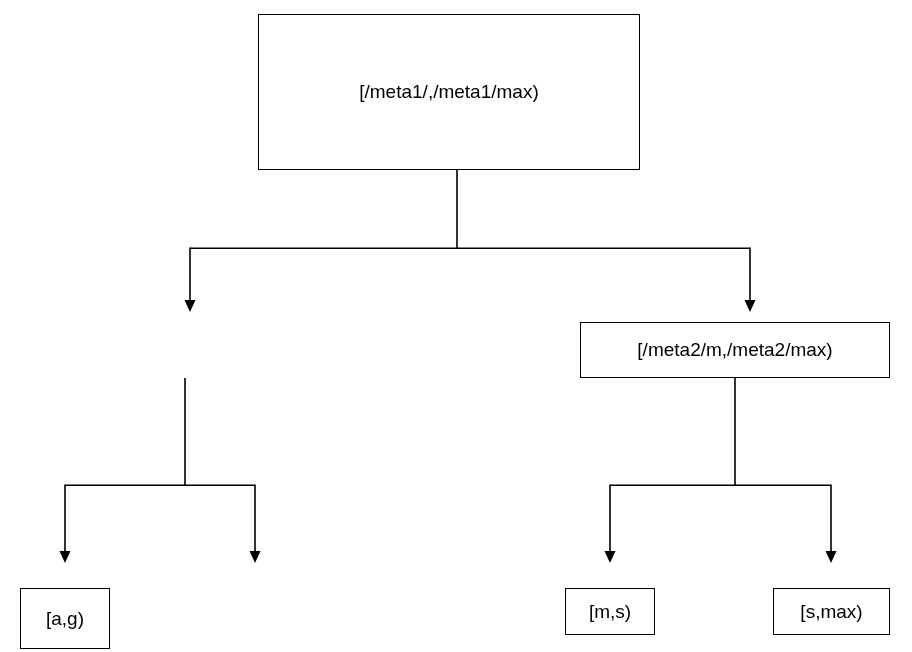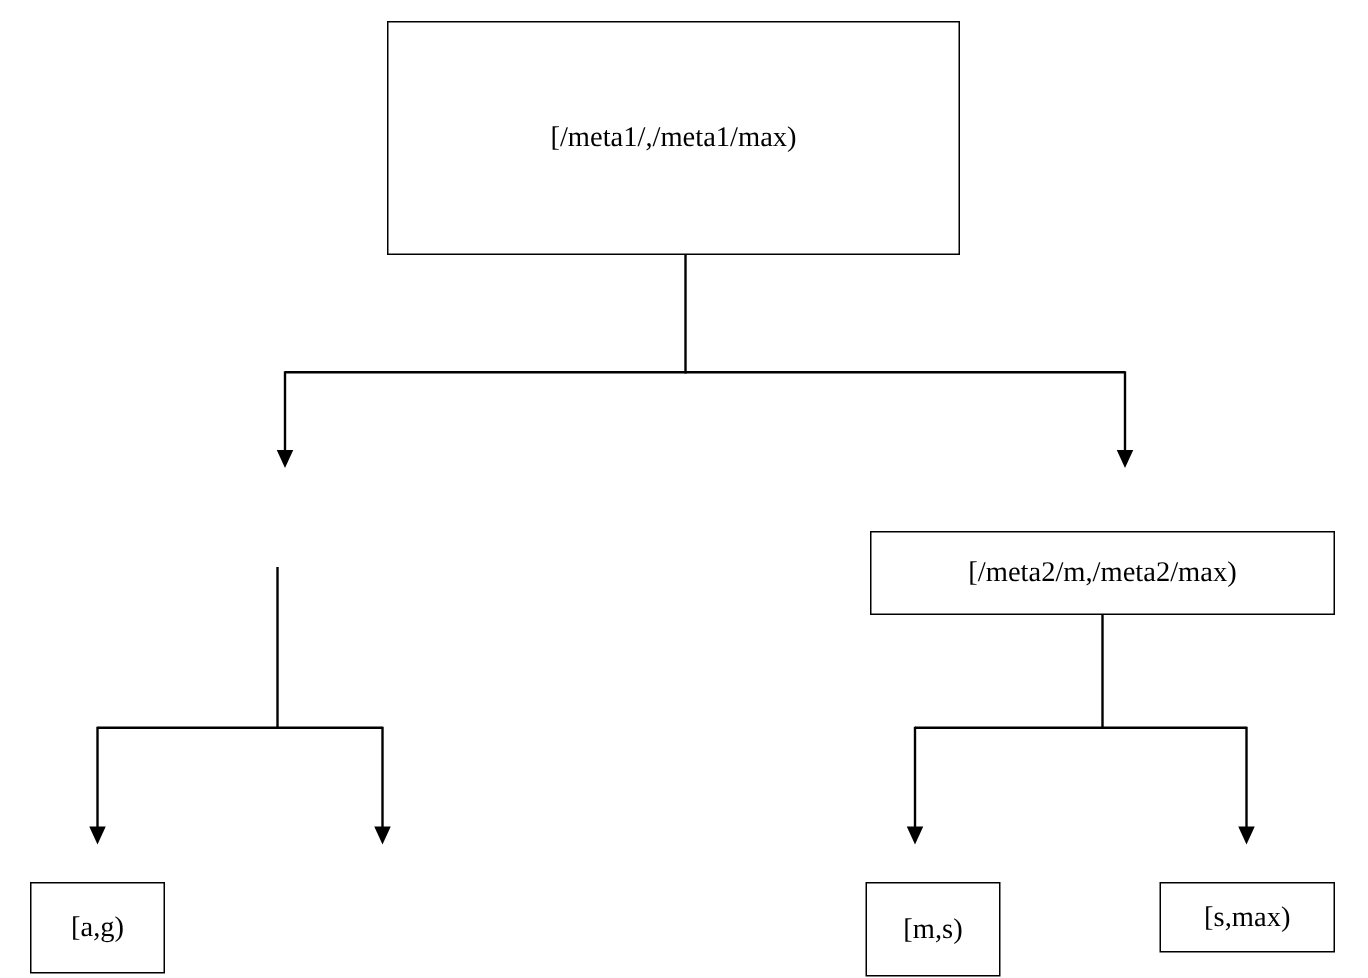--- a/index.html
+++ b/index.html
@@ -5,21 +5,21 @@
   html, body {
     margin: 0;
     padding: 0;
     background: #ffffff;
   }
   .canvas {
     position: relative;
     width: 912px;
     height: 652px;
     background: #ffffff;
-    font-family: Liberation Serif, serif;
+    font-family: Liberation Sans, sans-serif;
     color: #000000;
     overflow: hidden;
   }
   svg.connectors {
     position: absolute;
     left: 0;
     top: 0;
     width: 912px;
     height: 652px;
   }
@@ -37,24 +37,24 @@
     background: #ffffff;
     display: flex;
     align-items: center;
     justify-content: center;
     box-sizing: border-box;
     font-size: 19px;
     white-space: nowrap;
   }
   .node-root      { left: 258px; top: 14px;  width: 382px; height: 156px; }
   .node-mid-left  { left: 25px;  top: 322px; width: 320px; height: 56px; }
-  .node-mid-right { left: 580px; top: 322px; width: 310px; height: 56px; margin-top: 32px; }
+  .node-mid-right { left: 580px; top: 322px; width: 310px; height: 56px; }
   .node-leaf-ag   { left: 20px;  top: 588px; width: 90px;  height: 61px; }
   .node-leaf-gm   { left: 210px; top: 588px; width: 90px;  height: 47px; }
-  .node-leaf-ms   { left: 577px; top: 588px; width: 90px;  height: 63px; }
+  .node-leaf-ms   { left: 565px; top: 588px; width: 90px;  height: 47px; }
   .node-leaf-smax { left: 773px; top: 588px; width: 117px; height: 47px; }
 </style>
 </head>
 <body>
 
 <div class="canvas">
 
   <svg class="connectors" viewBox="0 0 912 652" xmlns="http://www.w3.org/2000/svg">
 
     <line x1="457" y1="170" x2="457" y2="249"></line>

